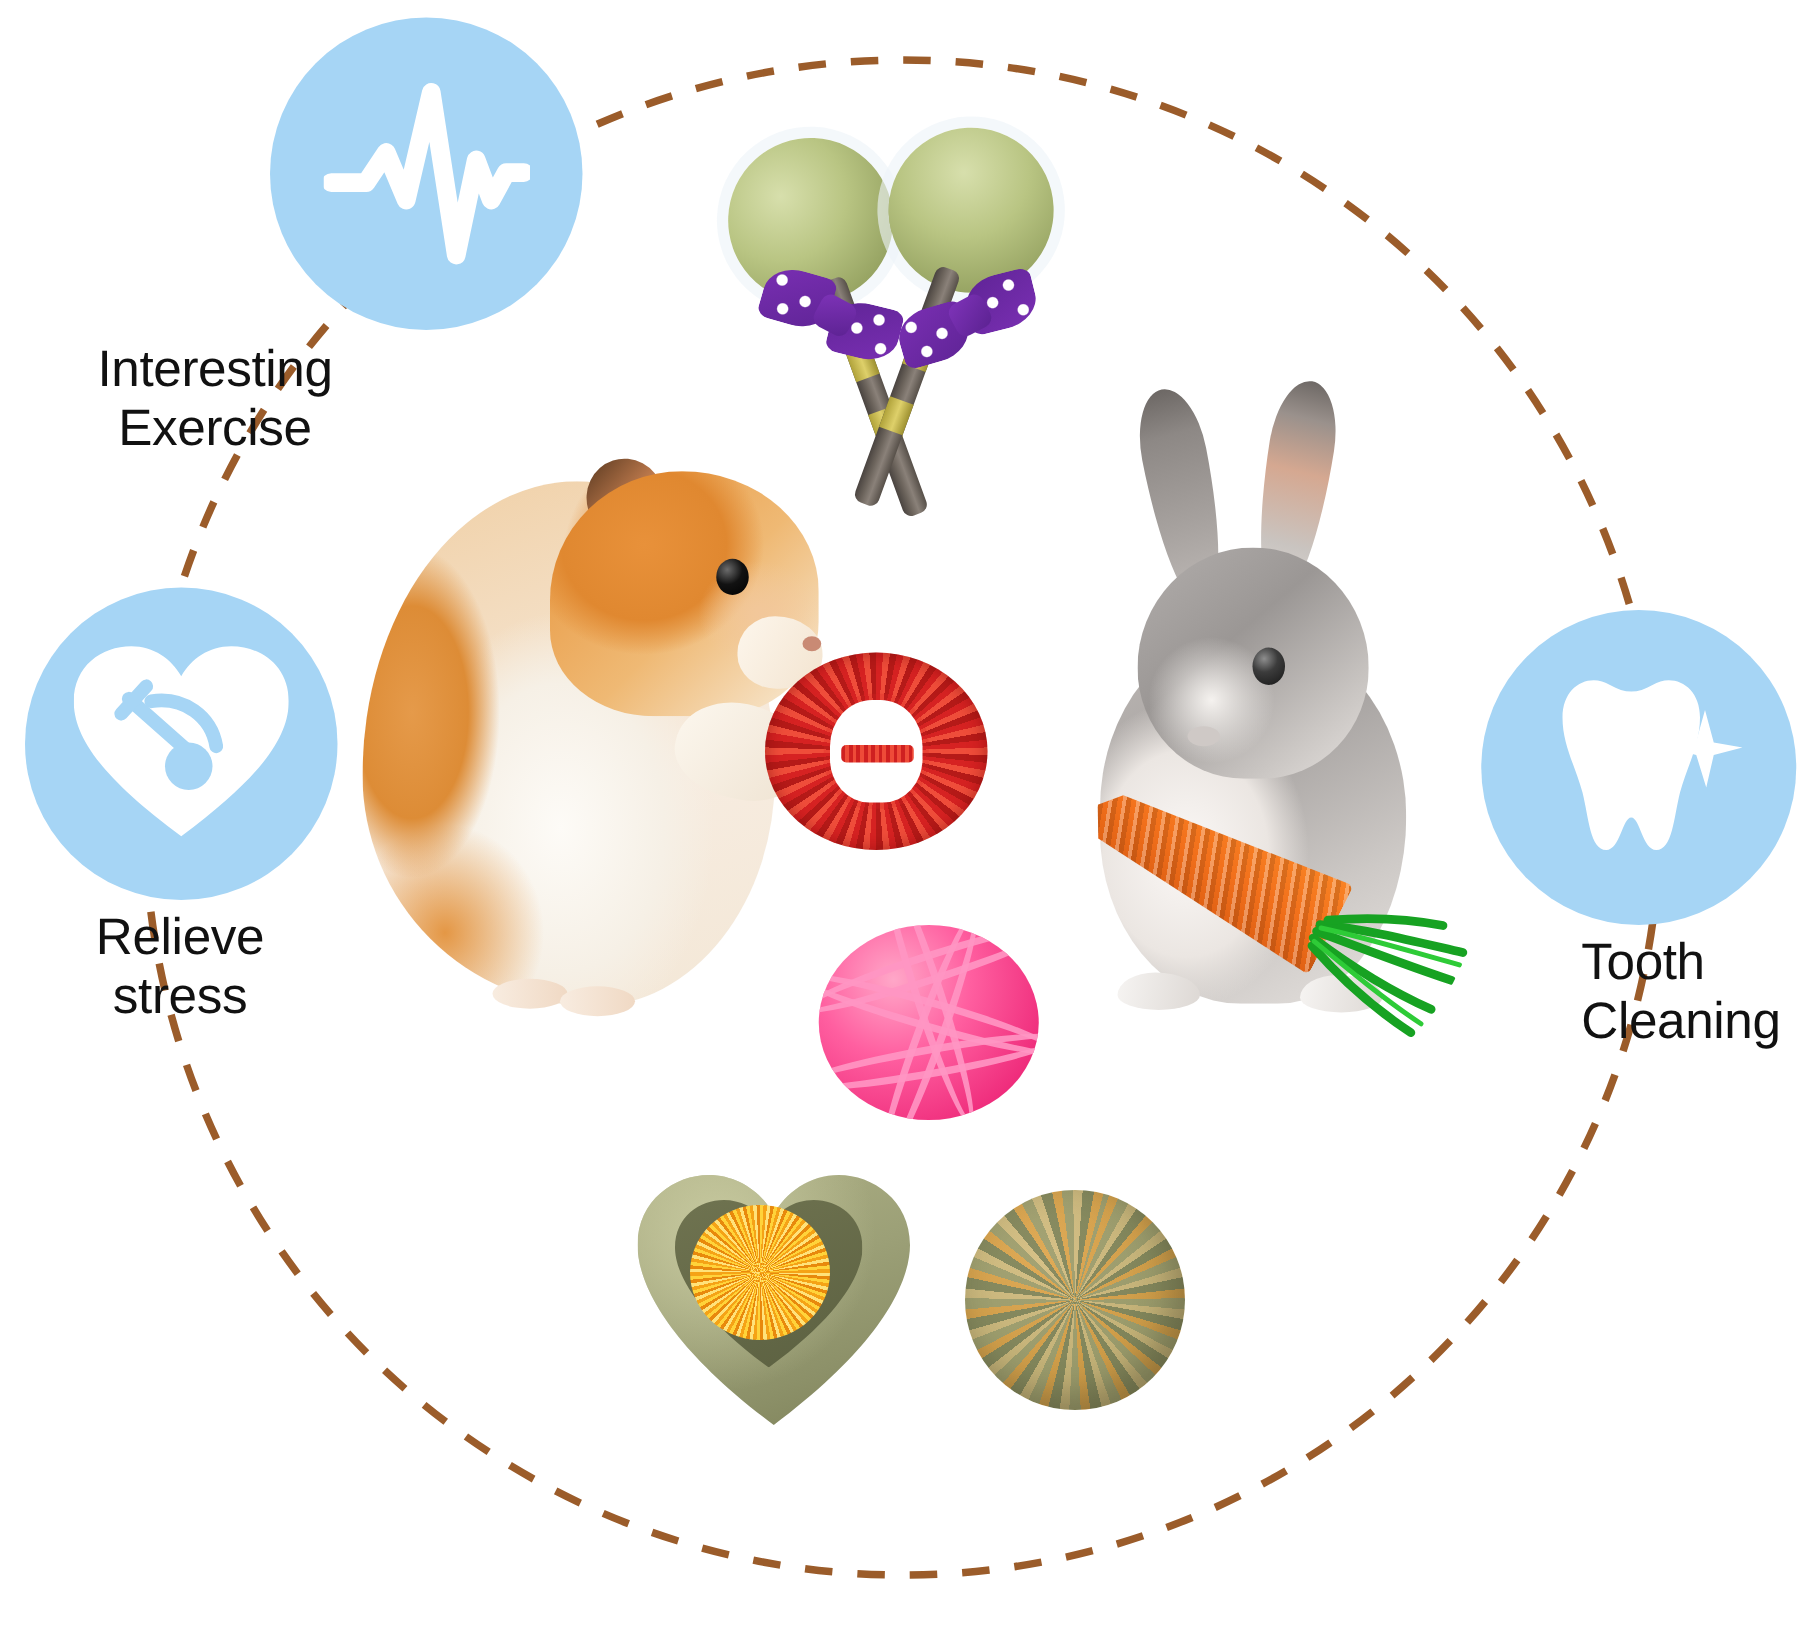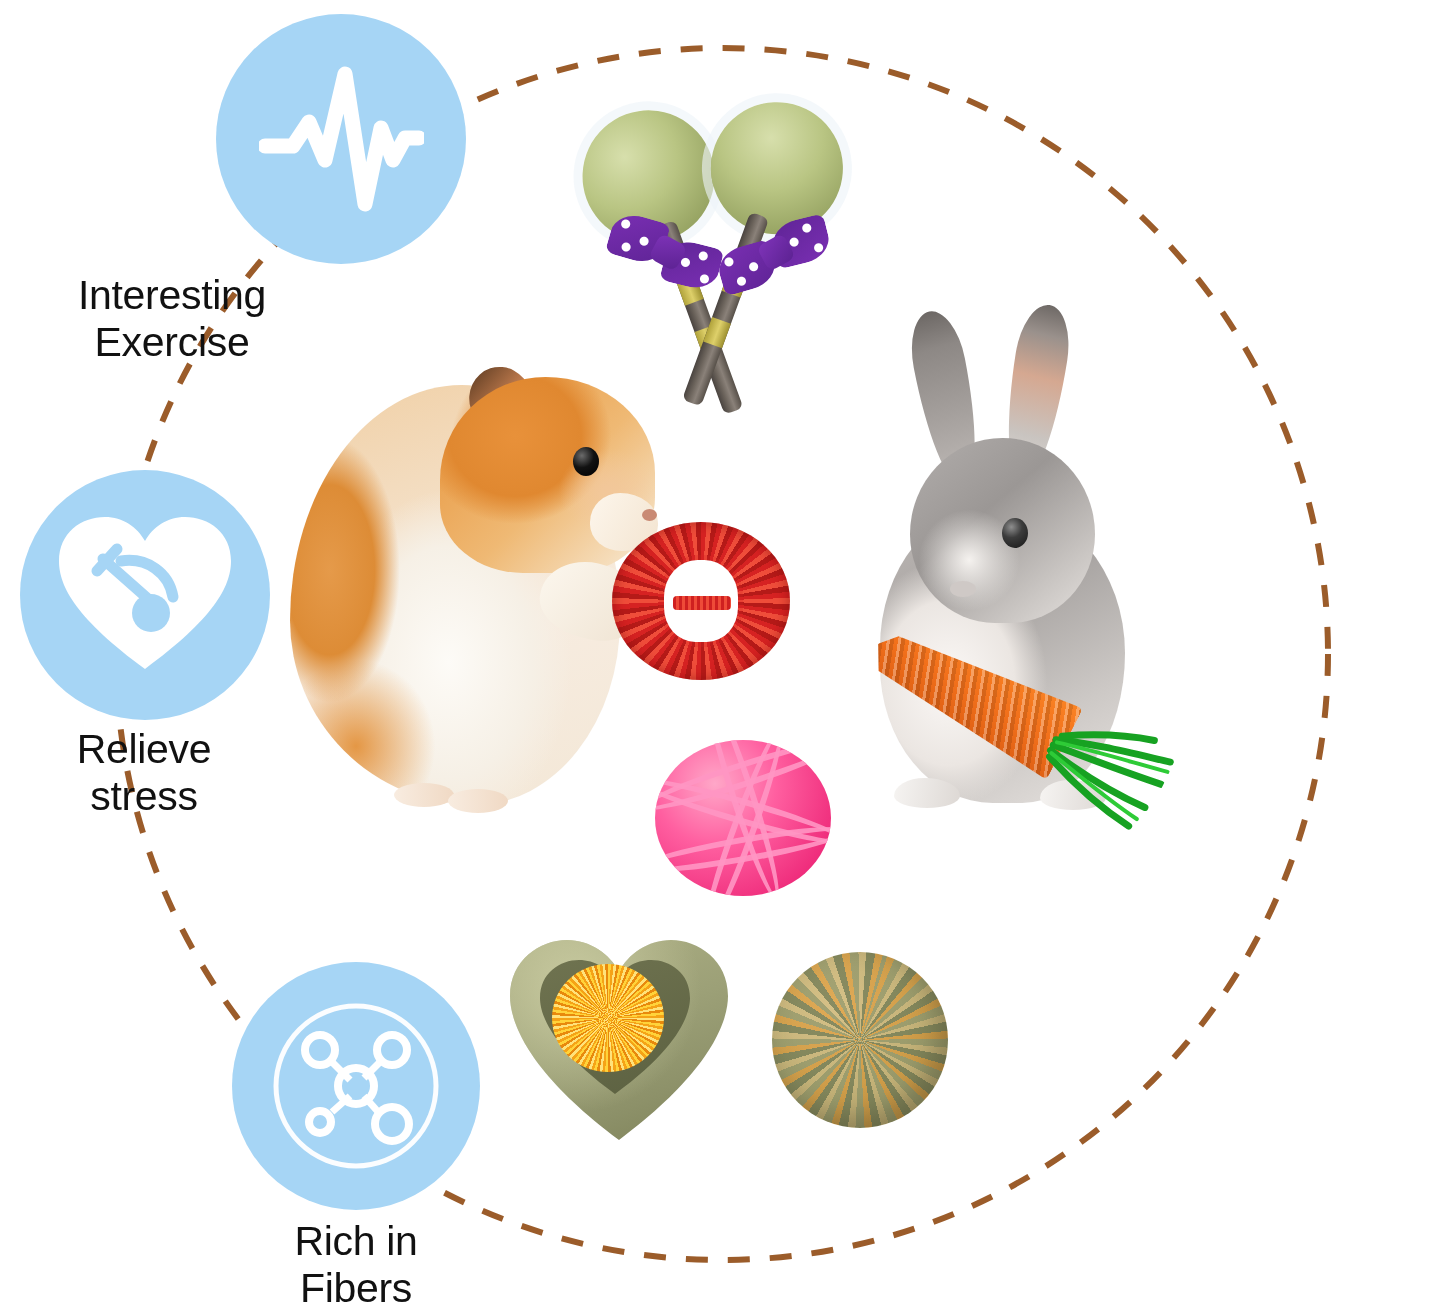--- a/index.html
+++ b/index.html
@@ -443,44 +443,36 @@
     <div class="benefit-circle" style="left:216px; top:4px; width:250px; height:250px;">
       <svg width="165" height="150" viewBox="0 0 165 150" xmlns="http://www.w3.org/2000/svg">
         <path d="M6 82 L34 82 L50 58 L66 96 L86 10 L106 140 L122 64 L134 96 L146 74 L160 74" fill="none" stroke="#ffffff" stroke-width="15" stroke-linecap="round" stroke-linejoin="round"></path>
       </svg>
     </div>
     <div class="benefit-label lbl-left" style="left:22px; top:262px; width:300px;">Interesting
 Exercise</div>
   </div>
 
 
-
-
-  <div class="benefit-node" style="left:180px; top:962px; width:400px; height:346px;">
-    <div class="benefit-circle" style="left:52px; top:0px; width:248px; height:248px;">
-      <svg width="196" height="196" viewBox="0 0 196 196" xmlns="http://www.w3.org/2000/svg">
-        <circle cx="98" cy="98" r="80" fill="none" stroke="#ffffff" stroke-width="5" opacity="0.95"></circle>
-        <g fill="none" stroke="#ffffff" stroke-width="7">
-          <line x1="72" y1="72" x2="92" y2="92"></line>
-          <line x1="124" y1="72" x2="106" y2="90"></line>
-          <line x1="74" y1="124" x2="92" y2="108"></line>
-          <line x1="122" y1="126" x2="106" y2="108"></line>
-        </g>
-        <g fill="none" stroke="#ffffff" stroke-width="8">
-          <circle cx="98" cy="98" r="18"></circle>
-          <circle cx="62" cy="62" r="15"></circle>
-          <circle cx="134" cy="62" r="15"></circle>
-          <circle cx="62" cy="134" r="11"></circle>
-          <circle cx="134" cy="136" r="17"></circle>
-        </g>
+  <div class="benefit-node" style="left:1165px; top:488px; width:280px; height:340px;">
+    <div class="benefit-circle" style="left:20px; top:0px; width:252px; height:252px;">
+      <svg width="166" height="160" viewBox="0 0 166 160" xmlns="http://www.w3.org/2000/svg">
+        <path d="M22 40 C 22 14, 44 4, 60 14 C 72 21, 82 21, 94 14
+                 C 110 4, 132 14, 132 40 C 132 62, 122 78, 116 100
+                 C 111 120, 110 146, 97 146 C 86 146, 84 120, 77 120
+                 C 70 120, 68 146, 57 146 C 44 146, 43 120, 38 100
+                 C 32 78, 22 62, 22 40 Z" fill="#ffffff"></path>
+        <path d="M136 34 L143 60 L166 64 L143 70 L137 96 L129 70 L106 64 L129 59 Z" fill="#ffffff"></path>
       </svg>
     </div>
-    <div class="benefit-label lbl-center" style="left:0px; top:256px; width:352px;">Rich in
-Fibers</div>
-  </div>
+    <div class="benefit-label lbl-center" style="left:100px; top:258px; width:250px; text-align:left;">Tooth
+Cleaning</div>
+  </div>
+
+
 
   <div class="benefit-node" style="left:10px; top:470px; width:300px; height:360px;">
     <div class="benefit-circle" style="left:10px; top:0px; width:250px; height:250px;">
       <svg width="172" height="160" viewBox="0 0 172 160" xmlns="http://www.w3.org/2000/svg">
         <path d="M86 154 C 18 104, 0 72, 0 46 C 0 18, 22 2, 46 2
                  C 64 2, 78 12, 86 26 C 94 12, 108 2, 126 2
                  C 150 2, 172 18, 172 46 C 172 72, 154 104, 86 154 Z" fill="#ffffff"></path>
         <g fill="none" stroke="#A6D5F5" stroke-width="11" stroke-linecap="round">
           <path d="M44 44 L96 90"></path>
           <path d="M38 56 L58 34"></path>

